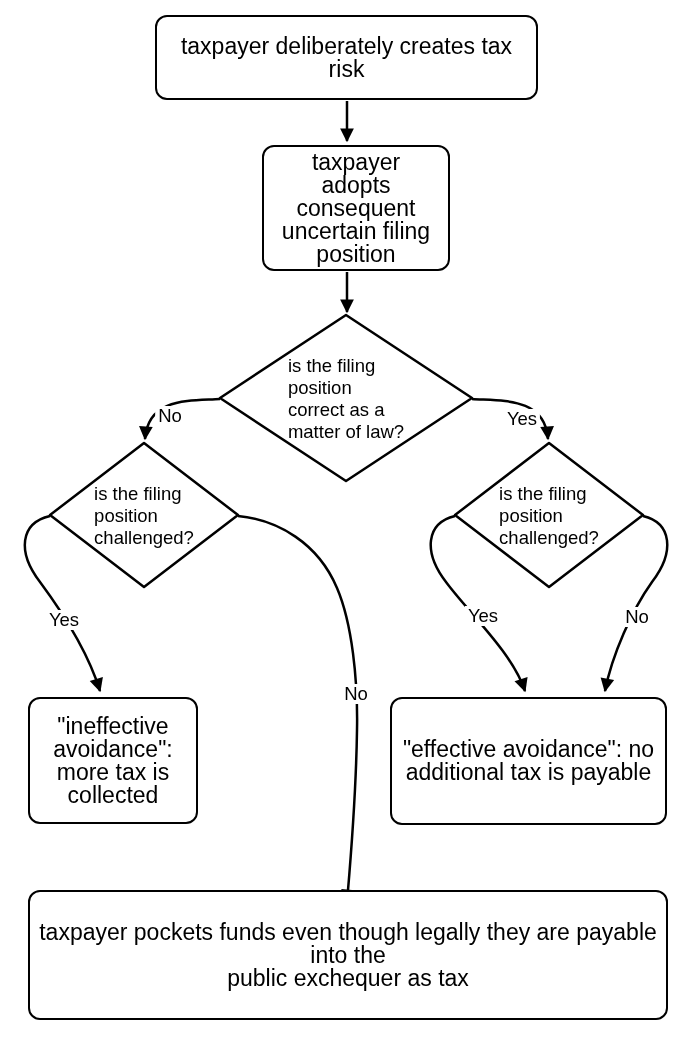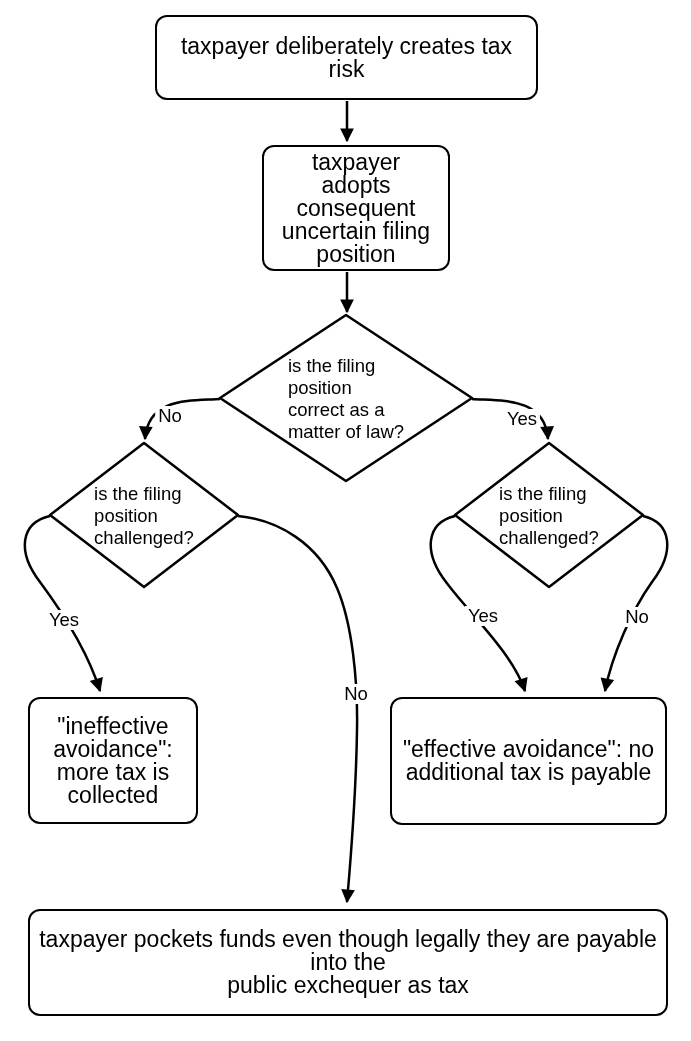--- a/index.html
+++ b/index.html
@@ -53,21 +53,21 @@
     font-size: 18.5px;
     line-height: 20px;
     width: max-content;
     margin-top: 12px;
   }
   
   .b-create    { left: 155px; top: 15px;  width: 383px; height: 85px;  }
   .b-adopt     { left: 262px; top: 145px; width: 188px; height: 126px; }
   .b-ineff     { left: 28px;  top: 697px; width: 170px; height: 127px; }
   .b-eff       { left: 390px; top: 697px; width: 277px; height: 128px; }
-  .b-pockets   { left: 28px;  top: 909px; width: 640px; height: 107px; }
+  .b-pockets   { left: 28px;  top: 890px; width: 640px; height: 130px; }
 </style>
 </head>
 <body>
 
 <div class="canvas">
 
   <svg class="edges" width="691" height="1041" viewBox="0 0 691 1041">
     <defs>
       <marker id="arrow" viewBox="0 0 12 12" refX="10.5" refY="6" markerWidth="6" markerHeight="6" orient="auto">
         <path d="M 0.5,0.5 L 11.5,6 L 0.5,11.5 Z" fill="#000000"></path>

